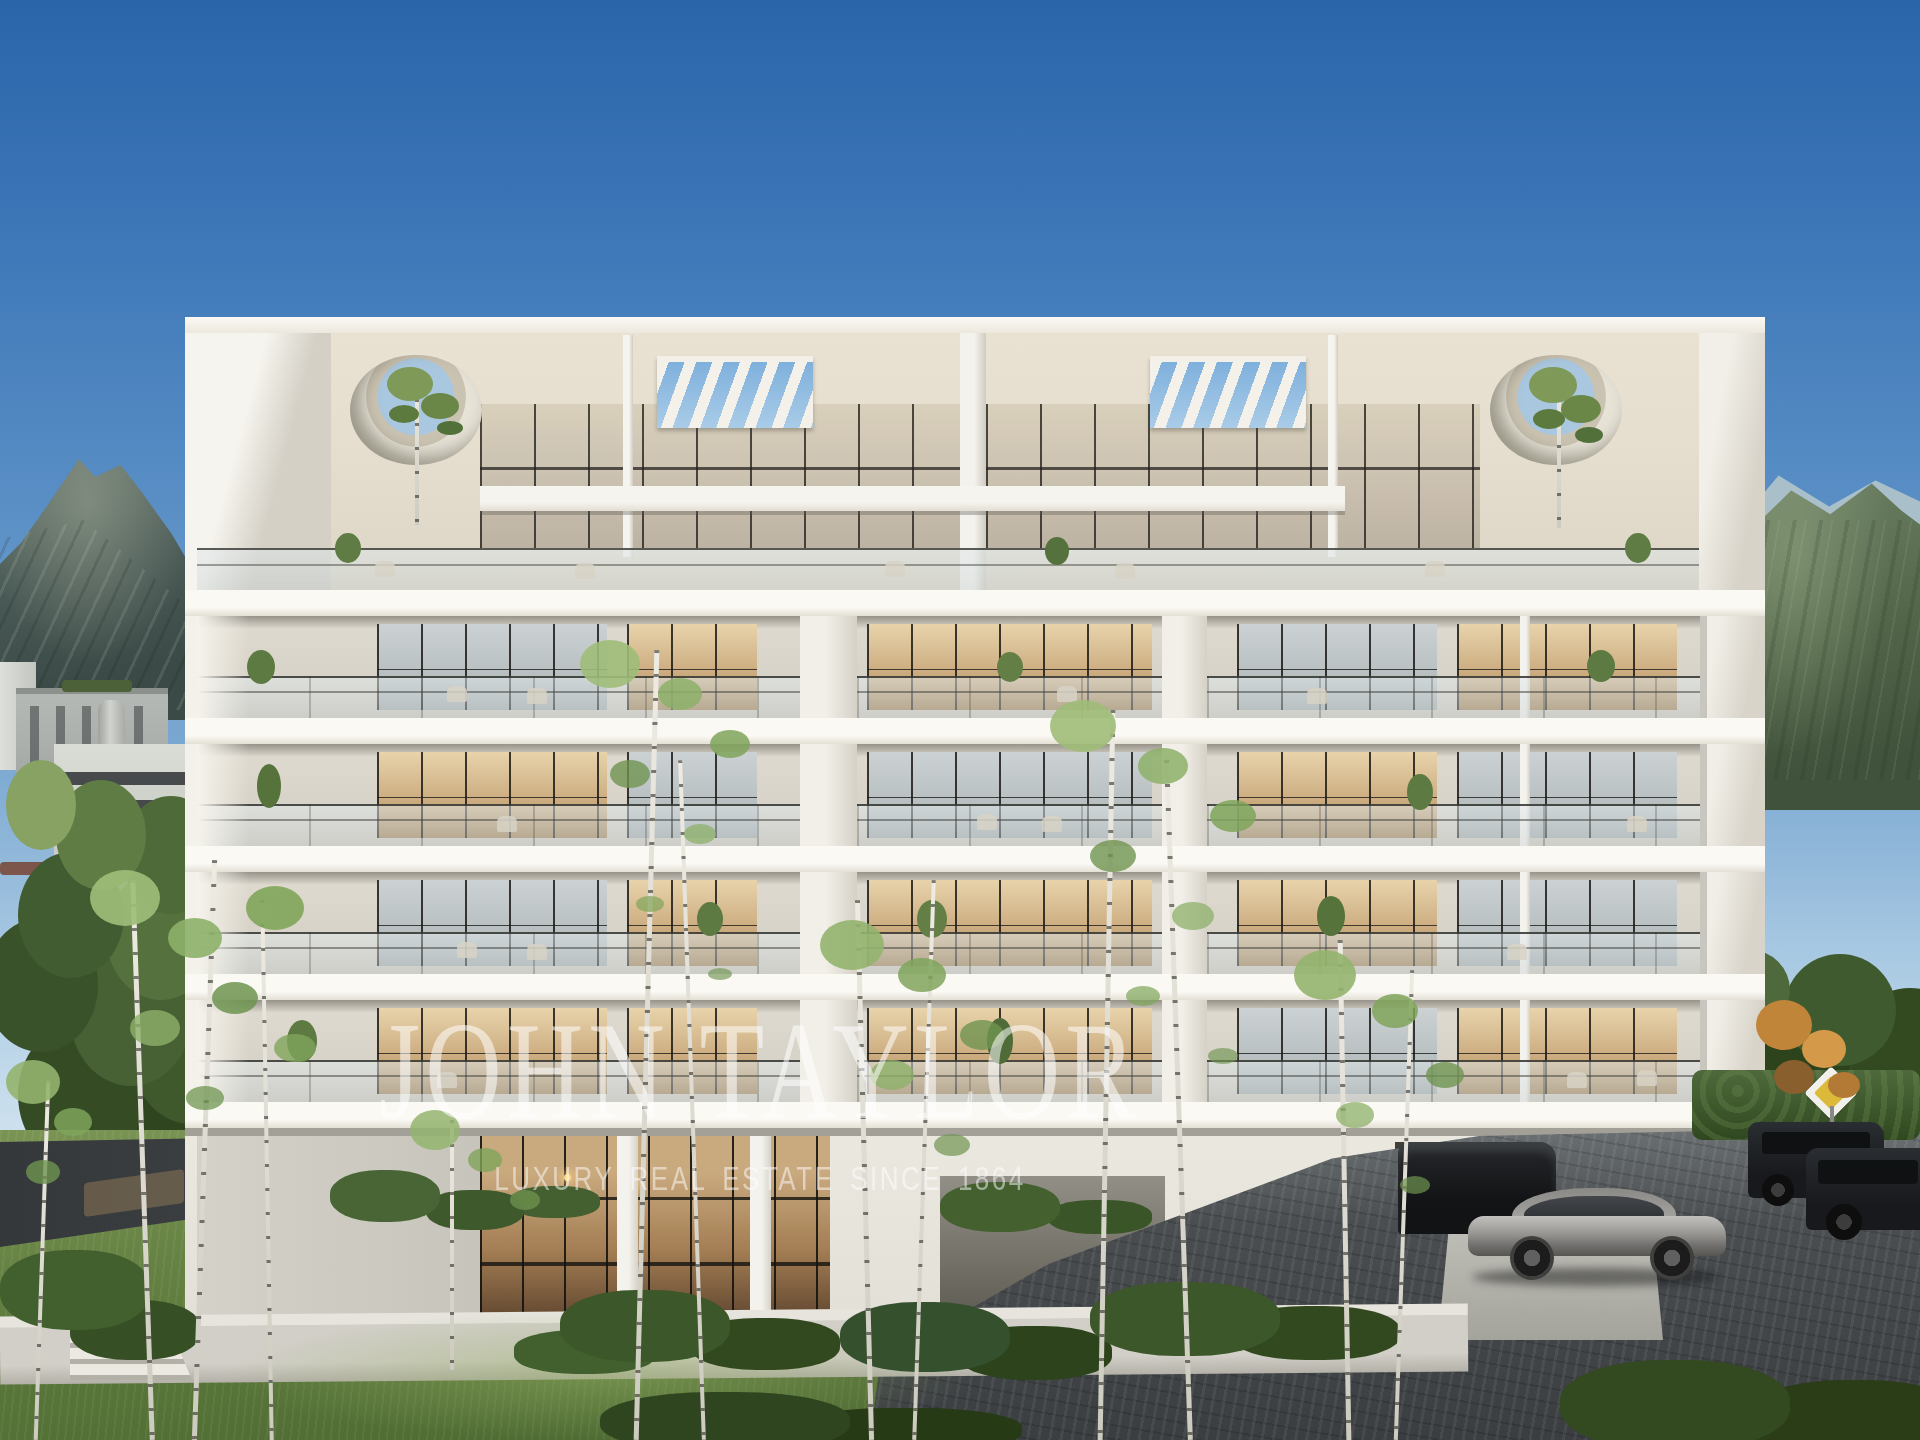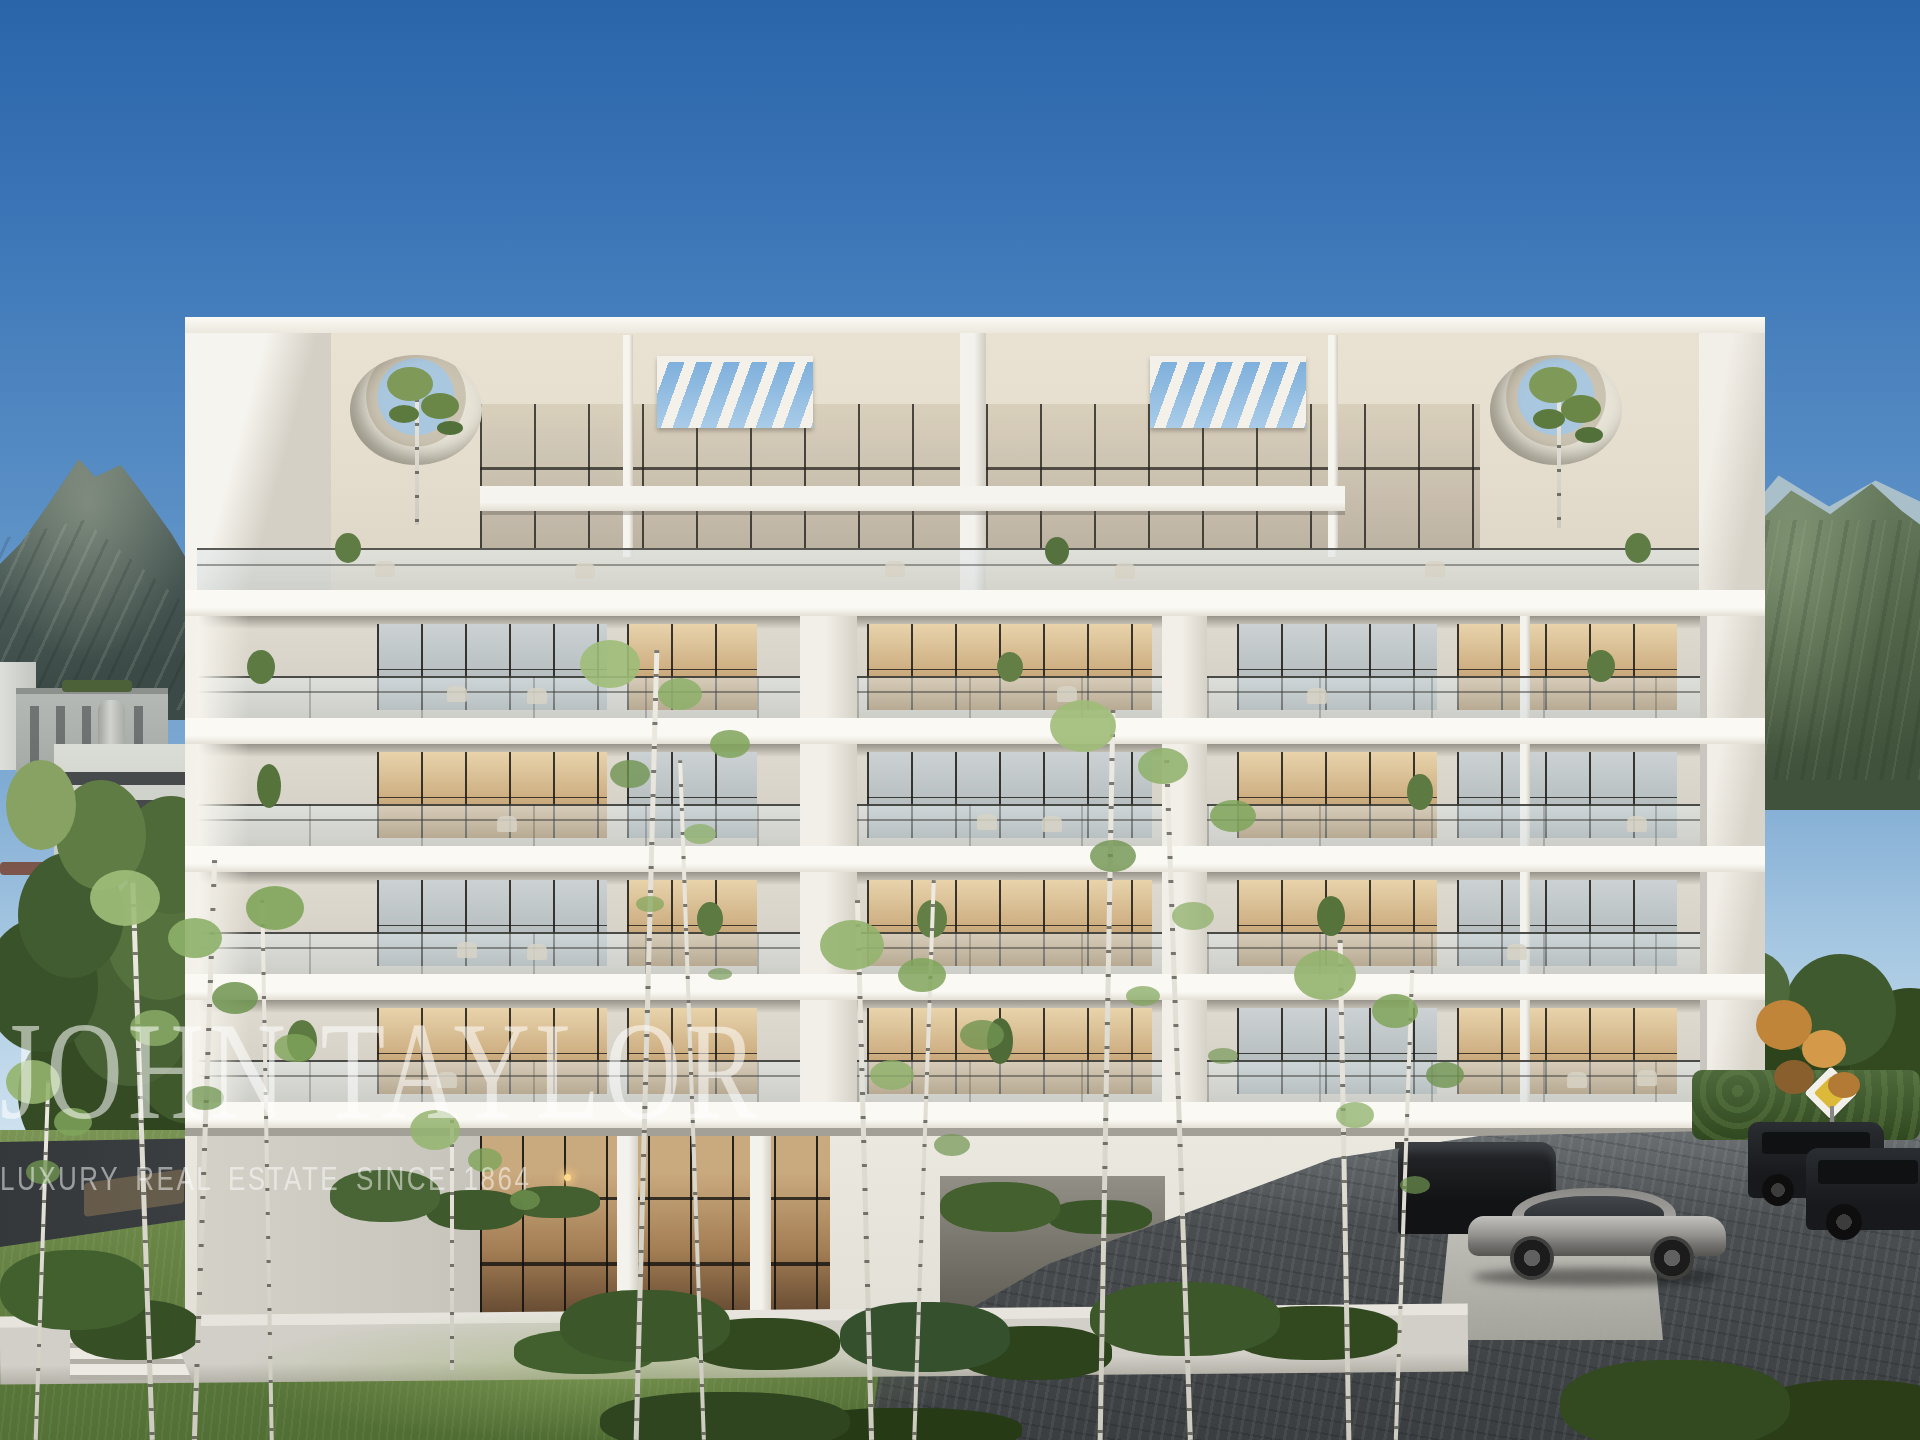--- a/index.html
+++ b/index.html
@@ -167,21 +167,21 @@
   .sign-post{left:1830px;top:1106px;width:4px;height:30px;background:#888;}
   .sign{left:1812px;top:1074px;width:38px;height:38px;transform:rotate(45deg);
         background:#f2f0ea;border-radius:4px;box-shadow:0 0 2px rgba(0,0,0,.5);}
   .sign-inner{left:7px;top:7px;width:24px;height:24px;background:#ddb93a;border-radius:2px;}
   
   .trunk{background:repeating-linear-gradient(180deg,rgba(45,45,38,.6) 0 3px,rgba(0,0,0,0) 3px 24px),
         linear-gradient(180deg,#eeebe3,#cdcabf);}
   .fol{border-radius:50%;}
   .bush{border-radius:45%;}
   
-  .wm{left:0;top:1002px;width:1520px;z-index:60;}
+  .wm{left:0;top:1002px;width:1520px;text-align:center;z-index:60;}
   .wm-brand{margin:0;font-family:"Liberation Serif",serif;font-weight:400;font-size:106px;
         letter-spacing:5px;color:rgba(255,255,255,.55);line-height:1;transform:scaleY(1.32);
         transform-origin:top center;text-transform:uppercase;}
   .wm-tag{margin:0;margin-top:52px;font-family:"Liberation Sans",sans-serif;font-size:26px;
         letter-spacing:2.5px;color:rgba(255,255,255,.5);transform:scaleY(1.25);transform-origin:top center;
         text-transform:uppercase;word-spacing:6px;}
 </style>
 </head>
 <body>
 

